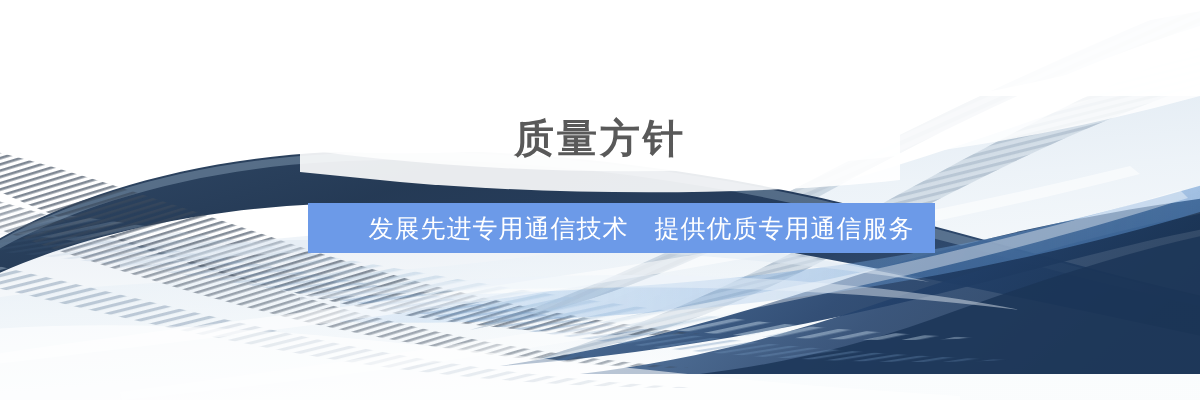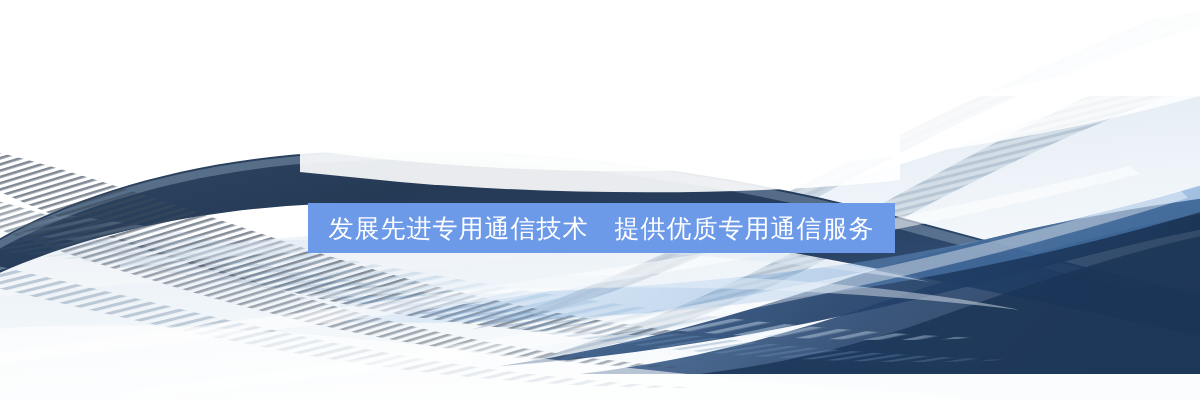--- a/index.html
+++ b/index.html
@@ -59,20 +59,21 @@
     position: absolute;
     left: 308px;
     top: 203px;
     width: 587px;
     height: 50px;
     background: #6c9ae8;
     z-index: 40;
     display: flex;
     align-items: center;
     justify-content: center;
+    padding-left: 40px;
   }
 
   .slogan-text {
     color: #ffffff;
     font-size: 25px;
     font-weight: normal;
     letter-spacing: 1px;
     white-space: nowrap;
     line-height: 50px;
   }
@@ -245,18 +246,19 @@
     <path d="M -20,-20 L 1220,-20 L 1220,8 C 1040,36 870,86 700,124
              C 540,158 380,158 220,146 C 120,138 40,138 -20,146 Z" fill="#ffffff" opacity="0.97"></path>
     <rect x="0" y="0" width="1200" height="96" fill="#ffffff" opacity="0.92"></rect>
     <path d="M 240,96 C 420,126 640,132 860,110 C 980,98 1090,72 1200,38
              L 1200,96 C 1090,126 980,148 860,160 C 640,182 420,170 240,140 Z" fill="#ffffff" opacity="0.82"></path>
 
     <path d="M 300,100 L 900,100 L 900,180 C 760,196 560,196 400,182 L 300,172 Z" fill="#ffffff" opacity="0.9"></path>
 
   </svg>
 
+  <div class="title">质量方针</div>
 
   <div class="slogan-bar">
     <span class="slogan-text">发展先进专用通信技术　提供优质专用通信服务</span>
   </div>
 
 </div>
 
 </body></html>

